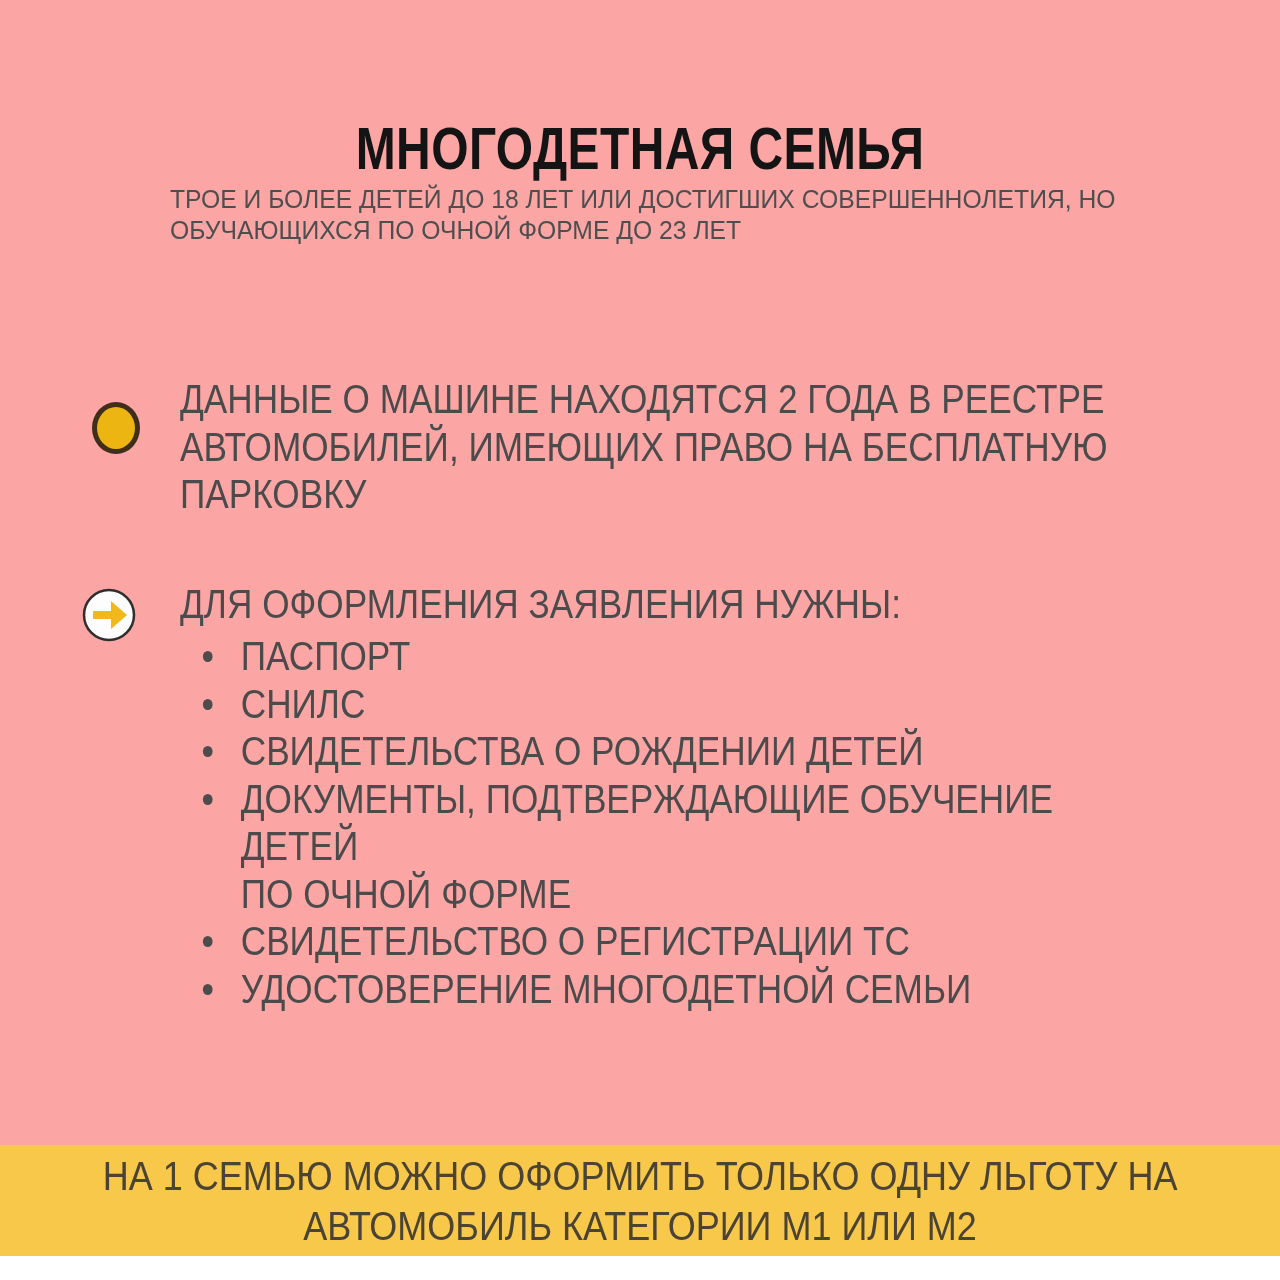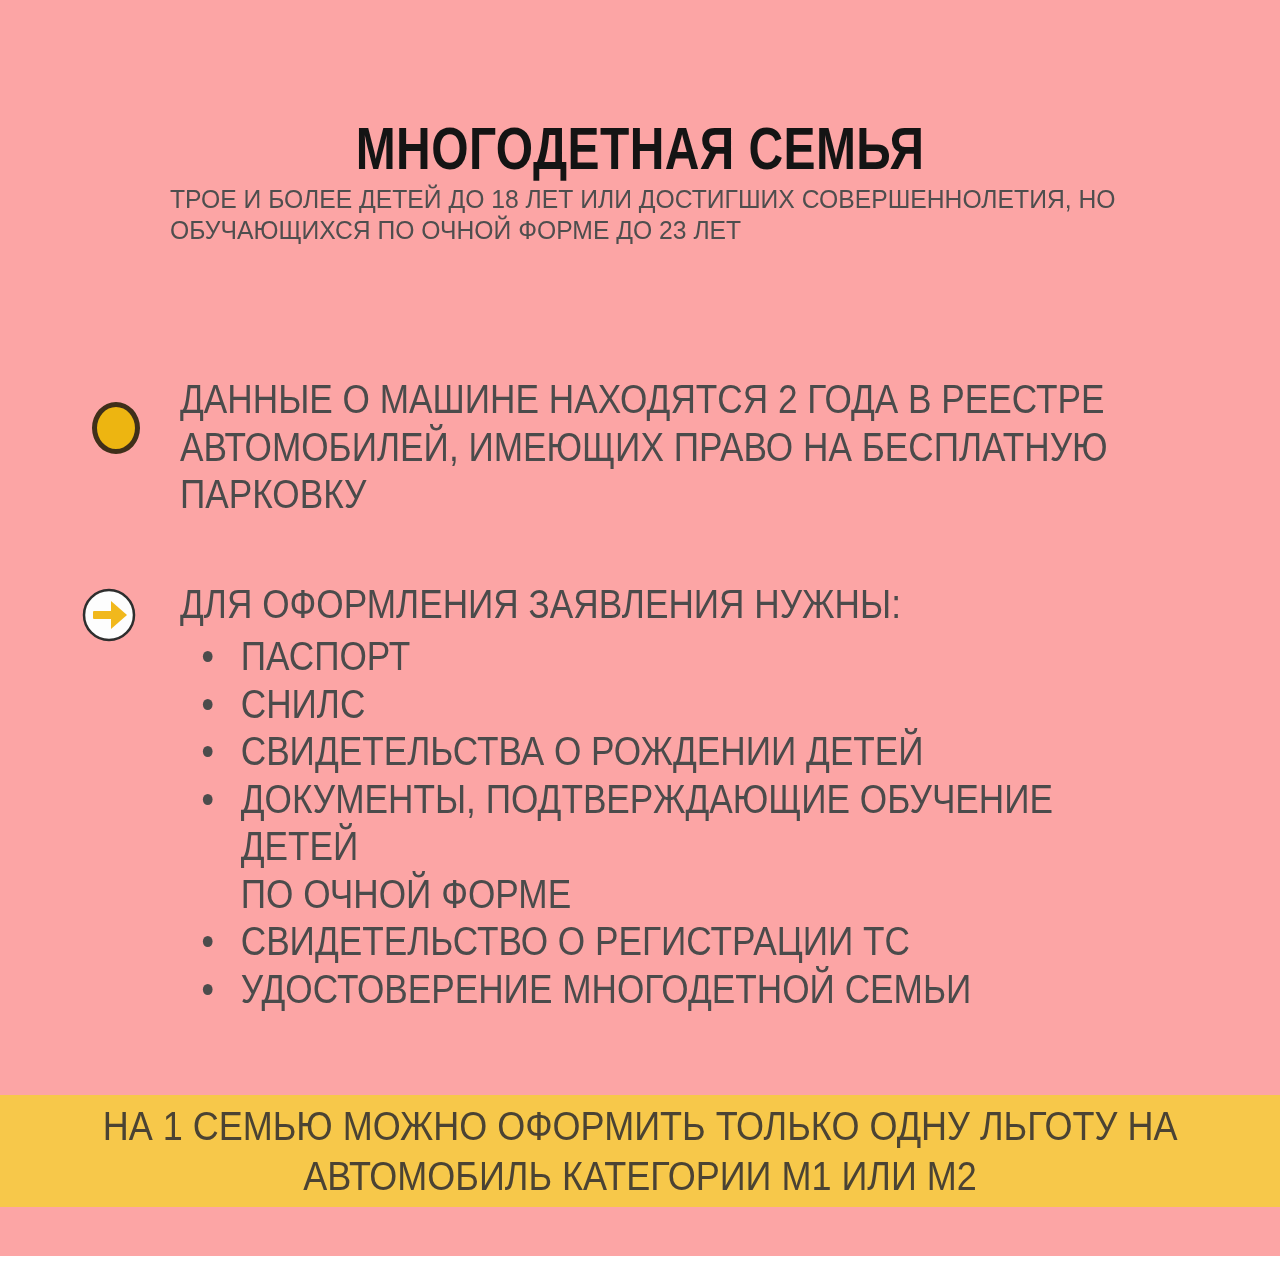--- a/index.html
+++ b/index.html
@@ -122,21 +122,21 @@
     background: #4c4c4c;
   }
   .doc-list .li-text {
     white-space: pre-line;
   }
 
   
   .banner {
     position: absolute;
     left: 0;
-    top: 1095px;
+    top: 1145px;
     width: 1280px;
     height: 112px;
     background: #f7c84a;
     display: flex;
     align-items: center;
     justify-content: center;
   }
   .banner p {
     margin: 0;
     text-align: center;

